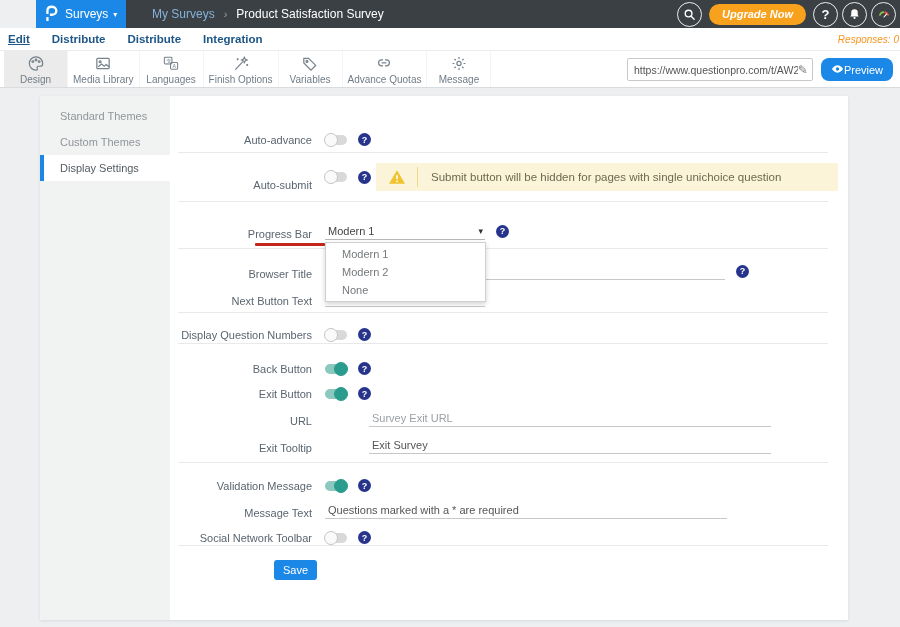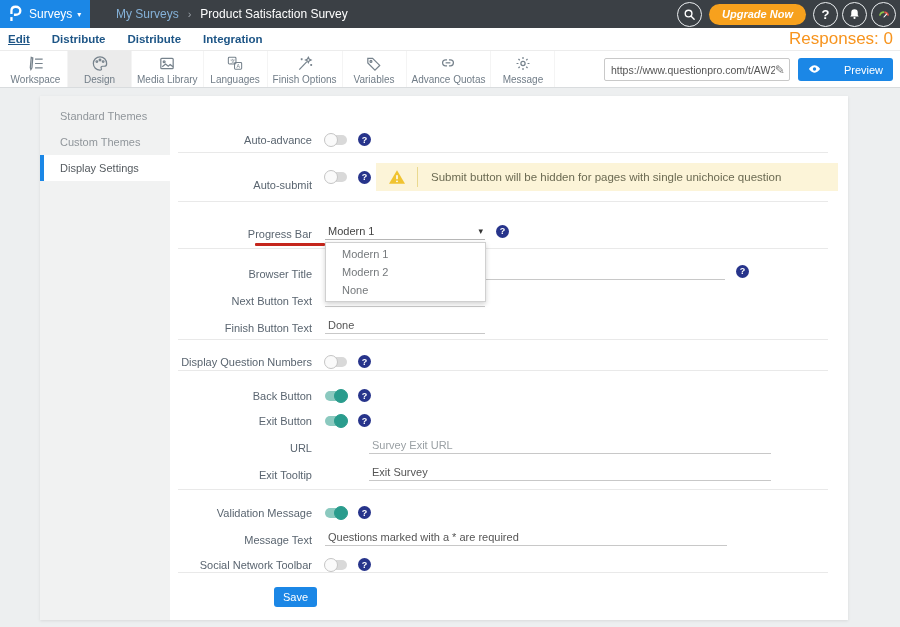--- a/index.html
+++ b/index.html
@@ -1,48 +1,48 @@
 <!DOCTYPE html>
 <html><head>
 <meta charset="utf-8">
 <style>
   * { box-sizing: border-box; margin: 0; padding: 0; }
   html,body { width: 900px; height: 627px; overflow: hidden; }
   body { font-family: "Liberation Sans", sans-serif; background:#edeff0; font-size:11px; }
 
   
-  .topbar { height:28px; background:#3b4045; display:flex; align-items:stretch; position:relative; }
+  .topbar { height:28px; background:#3b4045; display:flex; align-items:stretch; position:relative;margin-left:36px; }
   .logo-block { width:90px; background:#1b87e6; color:#fff; display:flex; align-items:center; padding-left:7px; cursor:pointer; }
   .logo-block .app-label { font-size:12px; margin-left:6px; }
   .logo-block .caret { font-size:8px; margin-left:5px; }
   .breadcrumb { display:flex; align-items:center; margin-left:26px; }
   .crumb-parent { color:#85b2d9; font-size:12px; cursor:pointer; }
   .crumb-sep { color:#9aa0a6; margin:0 9px; font-size:11px; }
   .crumb-current { color:#ffffff; font-size:12px; }
   .topbar-right { position:absolute; right:4px; top:0; height:28px; display:flex; align-items:center; gap:4px; }
   .circle-btn { width:25px; height:25px; border:1.4px solid #eceff1; border-radius:50%; display:flex; align-items:center; justify-content:center; color:#fff; cursor:pointer; background:transparent; }
   .circle-btn.qmark { font-size:13px; font-weight:bold; }
   .upgrade-btn { height:21px; background:#f7a11d; border:none; border-radius:11px; color:#fff; font-weight:bold; font-size:11px; padding:0 13px; margin:0 3px; cursor:pointer; font-family:"Liberation Sans",sans-serif;font-style:italic; }
 
   
   .subnav { height:22px; background:#fff; display:flex; align-items:center; padding:0 8px; position:relative; }
   .subnav-item { color:#1d5586; font-weight:bold; font-size:11.5px; margin-right:22px; cursor:pointer; text-decoration:none; }
   .subnav-item.active { text-decoration:underline; }
-  .responses { position:absolute; right:7px; color:#f7941e; font-size:17px; }
+  .responses { position:absolute; right:1px; color:#f7941e; font-size:10px;font-style:italic; }
 
   
   .toolbar { height:38px; background:#fff; border-top:1px solid #ececec; border-bottom:1px solid #d9dcde; display:flex; align-items:stretch; padding-left:4px; position:relative; }
   .tool-tab { min-width:64px; padding:3px 5px 2px; display:flex; flex-direction:column; align-items:center; justify-content:center; gap:1px; color:#707c87; font-size:10px; cursor:pointer; border-right:1px solid #f4f4f4; }
   .tool-tab.active { background:#ebebeb; }
   .tool-tab svg { display:block; }
   .toolbar-right { position:absolute; right:7px; top:7px; display:flex; gap:8px; align-items:center; }
   .url-box { width:186px; height:23px; border:1px solid #c9c9c9; border-radius:2px; background:#fff; display:flex; align-items:center; padding:0 4px 0 6px; }
   .url-box input { border:none; outline:none; flex:1; font-size:10.5px; color:#555; font-family:"Liberation Sans",sans-serif; min-width:0; background:transparent; }
   .pencil { color:#777; font-size:12px; cursor:pointer; }
-  .preview-btn { height:23px; background:#1b87e6; color:#fff; border:none; border-radius:3px; font-size:11px; padding:0 10px; display:flex; align-items:center; gap:23px; cursor:pointer; font-family:"Liberation Sans",sans-serif; }
+  .preview-btn { height:23px; background:#1b87e6; color:#fff; border:none; border-radius:8px; font-size:11px; padding:0 10px; display:flex; align-items:center; gap:0; cursor:pointer; font-family:"Liberation Sans",sans-serif; }
 
   
   .page-body { padding-top:8px; }
   .panel { margin-left:40px; width:808px; height:524px; display:flex; background:#fff; box-shadow:0 1px 3px rgba(0,0,0,0.09); }
   .side-col { width:130px; background:#f1f2f2; padding-top:7px; flex-shrink:0; }
   .side-item { height:26px; display:flex; align-items:center; padding-left:20px; color:#90969b; font-size:11px; cursor:pointer; }
   .side-item.active { background:#fff; color:#555b60; border-left:4px solid #1b87e6; padding-left:16px; }
 
   .content { flex:1; position:relative; }
   .row { display:flex; align-items:flex-end; }
@@ -135,29 +135,20 @@
 
 <nav class="subnav">
   <a class="subnav-item active">Edit</a>
   <a class="subnav-item">Distribute</a>
   <a class="subnav-item">Distribute</a>
   <a class="subnav-item">Integration</a>
   <span class="responses">Responses: 0</span>
 </nav>
 
 <div class="toolbar">
-  <div class="tool-tab">
-    <span>
-      <svg width="20" height="19" viewBox="0 0 20 20" fill="none" stroke="#76828c" stroke-width="1.3">
-        <path d="M5 3.5l1.6.6-.9 10.4-1.1 1.8-.6-2z"></path>
-          <path d="M9 5.5h8M9 10h8M9 14.5h8"></path>
-      </svg>
-    </span>
-    <span>Workspace</span>
-  </div>
   <div class="tool-tab active">
     <span>
       <svg width="20" height="19" viewBox="0 0 20 20" fill="none" stroke="#76828c" stroke-width="1.3">
         <path d="M10 3a7 7 0 1 0 0 14c1.6 0 1.9-1.1 1.3-2-.6-1 .1-2.1 1.4-2.1h1.6c1.4 0 2.7-1 2.7-2.7C17 6 13.9 3 10 3z"></path>
         <circle cx="6.7" cy="8" r="0.9"></circle>
           <circle cx="10" cy="6.3" r="0.9"></circle>
           <circle cx="13.3" cy="8" r="0.9"></circle>
       </svg>
     </span>
     <span>Design</span>
@@ -314,26 +305,20 @@
             <input class="line-input w-browser" value="" style="">
             <span class="help">?</span>
           </div>
         </div>
         <div class="row">
           <div class="label-cell">Next Button Text</div>
           <div class="ctrl">
             <input class="line-input w-short" value="Next" style="">
           </div>
         </div>
-        <div class="row">
-          <div class="label-cell">Finish Button Text</div>
-          <div class="ctrl">
-            <input class="line-input w-short" value="Done" style="">
-          </div>
-        </div>
       </section>
       <hr class="div">
 
       <section class="sec-e">
         <div class="row">
           <div class="label-cell">Display Question Numbers</div>
           <div class="ctrl">
             <span class="toggle off">
                 <span class="knob"></span>
               </span>

